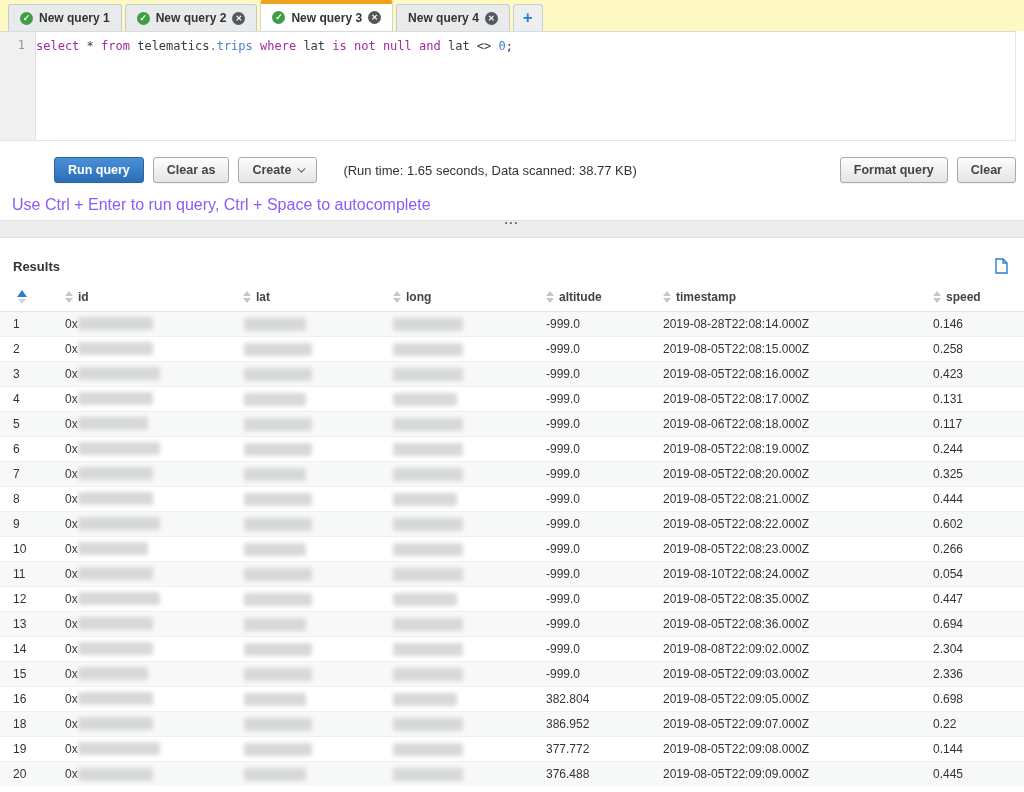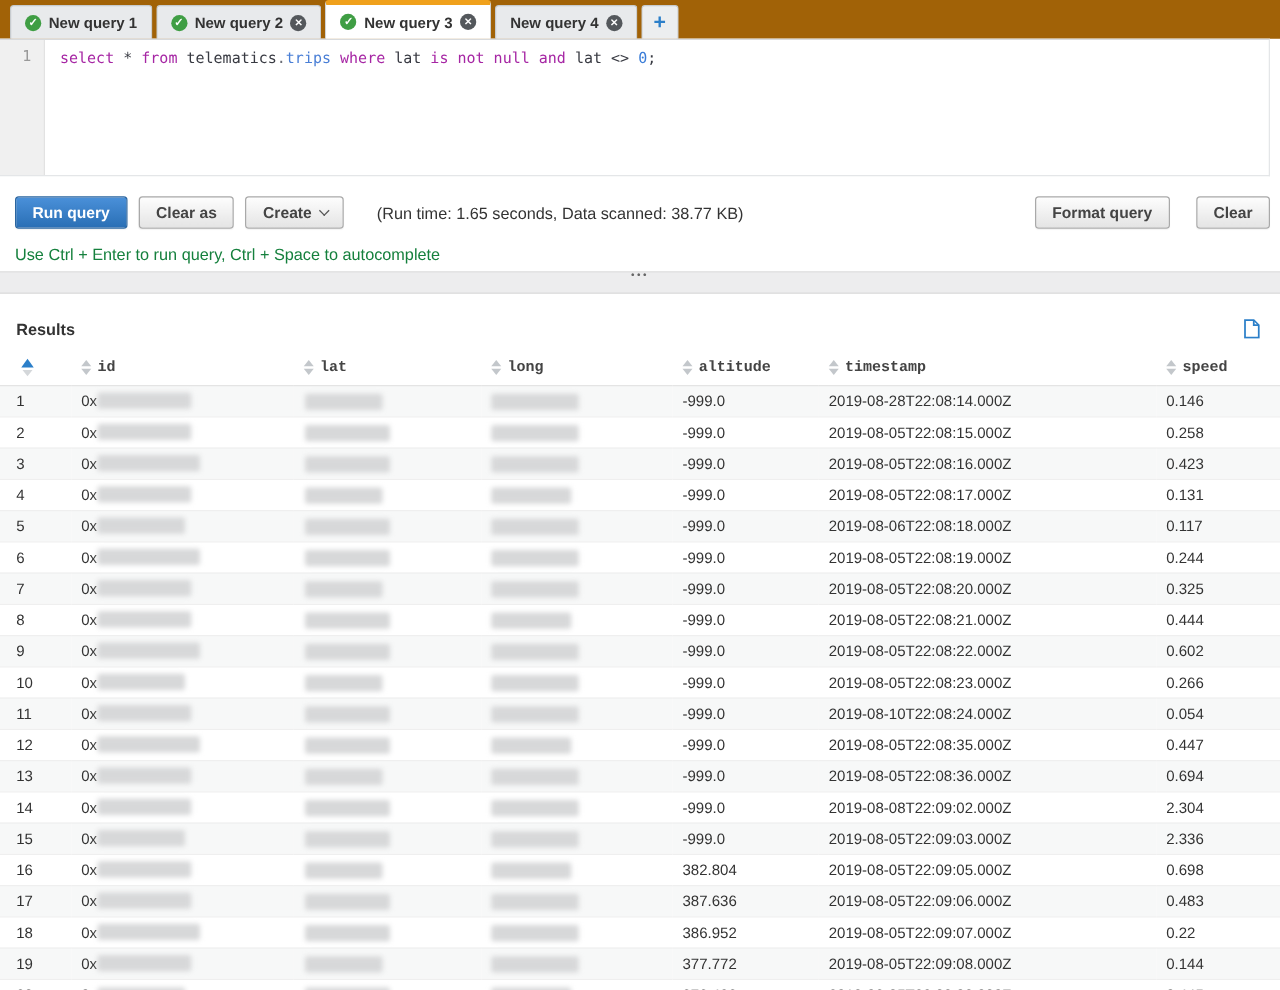--- a/index.html
+++ b/index.html
@@ -1,20 +1,20 @@
 <!DOCTYPE html>
 <html><head>
 <meta charset="utf-8">
 <style>
   * { margin:0; padding:0; box-sizing:border-box; }
   html,body { width:1024px; height:792px; overflow:hidden; background:#fff;
     font-family:"Liberation Sans", sans-serif; color:#333; }
 
   
-  .tabbar { height:31px; background:#a16207; display:flex; align-items:flex-end; padding-left:8px; }
+  .tabbar { height:31px; background:#fef9c3; display:flex; align-items:flex-end; padding-left:8px; }
   .tabs { display:flex; align-items:flex-end; }
   .tab { height:27px; display:flex; align-items:center; gap:6px; padding:0 11px;
     background:#e8eaec; border:1px solid #c7cbce; border-bottom:none;
     border-radius:3px 3px 0 0; margin-right:3px; font-size:12px; font-weight:bold;
     color:#333; cursor:pointer; position:relative; }
   .tab.active { background:#fff; border-color:#d0d3d5; border-top:4px solid #f0a11c; height:31px; z-index:2; }
   .check { width:13px; height:13px; border-radius:50%; background:#3f9e44; color:#fff;
     font-size:9px; line-height:13px; text-align:center; font-weight:bold; flex:0 0 13px; }
   .check::before { content:"✓"; }
   .close { width:13px; height:13px; border-radius:50%; background:#54585c; color:#fff;
@@ -23,60 +23,60 @@
   .add-tab { height:27px; width:30px; background:#eceeef; border:1px solid #c7cbce; border-bottom:none;
     border-radius:3px 3px 0 0; color:#2b7fc9; font-size:17px; font-weight:bold;
     display:flex; align-items:center; justify-content:center; cursor:pointer; }
   .add-tab::before { content:"+"; }
 
   
   .editor { display:flex; height:110px; border-top:1px solid #d8dadc; border-bottom:1px solid #e4e6e8;
     border-right:1px solid #e4e6e8; margin-right:8px; background:#fff; }
   .gutter { width:36px; background:#f0f0f0; border-right:1px solid #e2e2e2; text-align:right;
     padding:6px 10px 0 0; color:#999; font-family:"DejaVu Sans Mono", monospace; font-size:12px; }
-  .code-area { flex:1; padding:6px 0 0 12px; font-family:"DejaVu Sans Mono", monospace;
+  .code-area { flex:1; padding:6px 0 0 0; font-family:"DejaVu Sans Mono", monospace;
     font-size:12px; line-height:16px; white-space:pre; cursor:text; }
   .tok-keyword { color:#a626a4; }
   .tok-plain   { color:#383a42; }
   .tok-punct   { color:#6b6e76; }
   .tok-table   { color:#4a7fd6; }
   .tok-num     { color:#3b7dd8; }
 
   
   .toolbar { display:flex; align-items:center; gap:9px; margin:16px 8px 0 12px; }
   .btn { font-family:"Liberation Sans", sans-serif; font-size:12.5px; font-weight:bold; color:#444;
     background:linear-gradient(#fdfdfd,#e4e4e4); border:1px solid #a9a9a9; border-radius:3px;
     padding:5px 13px; cursor:pointer; display:inline-flex; align-items:center; gap:6px;
     box-shadow:0 1px 1px rgba(0,0,0,.05); }
-  .btn-primary { color:#fff; background:linear-gradient(#4a90d9,#2a6fb5); border-color:#2a65a0; }
+  .btn-primary { color:#fff; background:linear-gradient(#4a90d9,#2a6fb5); border-color:#2a65a0;margin-left:42px; }
   .chev { width:6px; height:6px; border-right:1.5px solid #555; border-bottom:1.5px solid #555;
     transform:rotate(45deg) translateY(-2px); display:inline-block; }
   .run-stats { font-size:13px; color:#333; margin-left:17px; }
-  .toolbar-right { margin-left:auto; display:flex; gap:21px; }
-  .hint { margin:13px 0 0 12px; font-size:13px; color:#15803d; }
+  .toolbar-right { margin-left:auto; display:flex; gap:9px; }
+  .hint { margin:13px 0 0 12px; font-size:16px; color:#8b5cf6; }
 
   
   .splitter { margin-top:6px; height:18px; background:#ededee; border-top:1px solid #e0e0e0;
     border-bottom:1px solid #dcdcdc; position:relative; cursor:row-resize; }
   .handle-dots { position:absolute; left:50%; top:-3px; transform:translateX(-50%);
     color:#666; font-size:8px; letter-spacing:2px; }
   .handle-dots::before { content:"•••"; }
 
   
   .results { padding:12px 0 0 0; position:relative; }
   .results-header { display:flex; align-items:center; padding:8px 16px 10px 13px;text-align:right; }
   .results-title { font-size:13px; font-weight:bold; color:#333; }
   .download-icon { margin-left:auto; cursor:pointer; display:flex; }
 
   table { width:100%; border-collapse:collapse; font-size:12px; table-layout:fixed; }
   col.c0{width:57px;} col.c1{width:178px;} col.c2{width:150px;} col.c3{width:153px;}
   col.c4{width:117px;} col.c5{width:270px;} col.c6{width:auto;}
   thead th { text-align:left; font-weight:bold; color:#444; height:27px; padding:0 0 0 8px;
     border-bottom:1px solid #e4e4e4; cursor:pointer; background:#fff; }
-  .th-inner { display:flex; align-items:center; gap:5px;font-family:Liberation Mono, monospace; }
+  .th-inner { display:flex; align-items:center; gap:5px; }
   .sorters { display:inline-flex; flex-direction:column; align-items:center; gap:2px; }
   .tri-up { width:0; height:0; border-left:4px solid transparent; border-right:4px solid transparent;
     border-bottom:5px solid #c3c7cb; }
   .tri-down { width:0; height:0; border-left:4px solid transparent; border-right:4px solid transparent;
     border-top:5px solid #c3c7cb; }
   th.sorted .tri-up { border-left-width:5px; border-right-width:5px; border-bottom:7px solid #2b7fc9; }
   th.sorted .tri-down { border-left-width:4px; border-right-width:4px; border-top:5px solid #d4d7da; }
   th.sorted { padding-left:17px; }
 
   tbody td { height:25px; padding:0 0 0 8px; color:#333; vertical-align:middle; }
@@ -408,31 +408,20 @@
     <td>
       <span class="hexpfx">0x</span><span class="blur blur-id"></span>
     </td>
     <td><span class="blur blur-lat"></span></td>
     <td><span class="blur blur-long"></span></td>
     <td class="c-alt">382.804</td>
     <td class="c-ts">2019-08-05T22:09:05.000Z</td>
     <td class="c-speed">0.698</td>
   </tr>
         <tr>
-    <td class="c-num">17</td>
-    <td>
-      <span class="hexpfx">0x</span><span class="blur blur-id"></span>
-    </td>
-    <td><span class="blur blur-lat"></span></td>
-    <td><span class="blur blur-long"></span></td>
-    <td class="c-alt">387.636</td>
-    <td class="c-ts">2019-08-05T22:09:06.000Z</td>
-    <td class="c-speed">0.483</td>
-  </tr>
-        <tr>
     <td class="c-num">18</td>
     <td>
       <span class="hexpfx">0x</span><span class="blur blur-id"></span>
     </td>
     <td><span class="blur blur-lat"></span></td>
     <td><span class="blur blur-long"></span></td>
     <td class="c-alt">386.952</td>
     <td class="c-ts">2019-08-05T22:09:07.000Z</td>
     <td class="c-speed">0.22</td>
   </tr>

